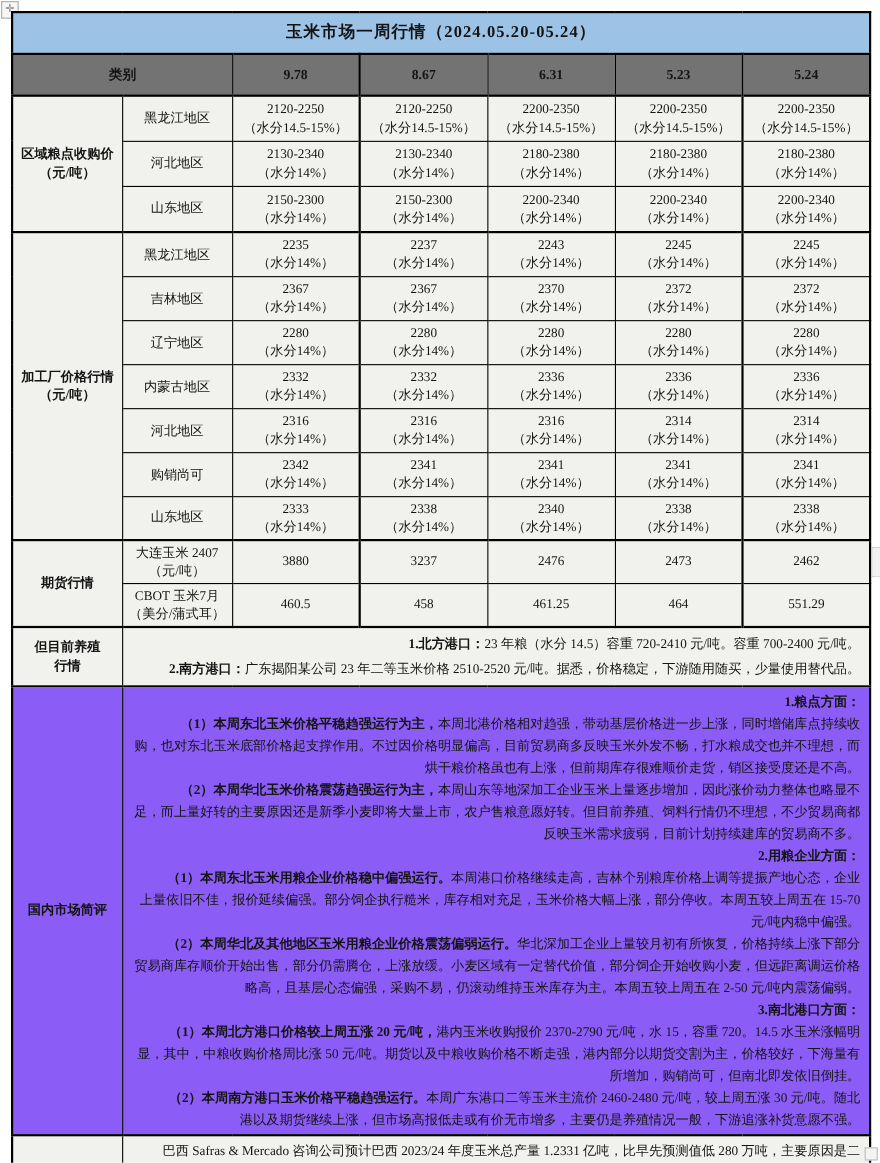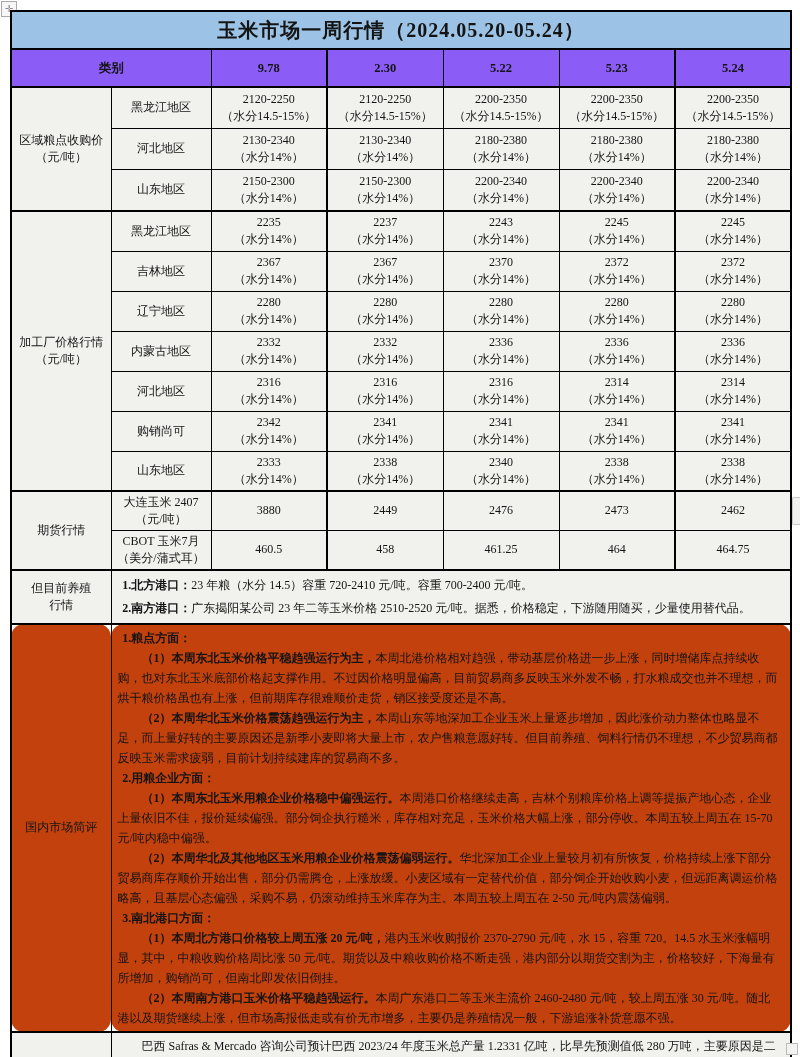--- a/index.html
+++ b/index.html
@@ -18,30 +18,30 @@
     text-align:center;vertical-align:middle;
     font-size:12px;line-height:17px;
     padding:2px 3px;
     background:#F1F1EE;
     white-space:pre-line;
     overflow:hidden;
   }
   tr.sep td{border-top-width:2px;}
   td.vr{border-right-width:2px;}
   td.title-cell{
-    background:#9CC3E5;font-weight:bold;font-size:20px;letter-spacing:1px;
-  }
-  tr.hdr td{background:#8b5cf6;font-weight:bold;font-size:12.5px;text-align:center;}
-  td.lbl{font-weight:normal;}
+    background:#9CC3E5;font-weight:bold;font-size:15px;letter-spacing:1px;
+  }
+  tr.hdr td{background:#737373;font-weight:bold;font-size:12.5px;text-align:center;}
+  td.lbl{font-weight:bold;}
   td.txt{
-    text-align:left;vertical-align:middle;padding:3px 8px 3px 6px;
+    text-align:right;vertical-align:middle;padding:3px 8px 3px 6px;
     white-space:normal;
   }
   td.txt p{margin:0;}
-  td.review-cell{background:#c2410c;vertical-align:top;border-radius:13px;}
+  td.review-cell{background:#8b5cf6;vertical-align:top;}
   td.review-cell p{line-height:20px;text-indent:2em;}
   td.review-cell p.head{text-indent:0.4em;}
   td.ports-cell p{line-height:23px;text-indent:0.4em;}
   td.news-cell p{line-height:20px;text-indent:2em;}
   
   .move-handle{
     position:absolute;left:1px;top:1px;width:14px;height:14px;
     border:1px solid #aaa;background:#f7f7f7;color:#888;
     font-size:10px;line-height:13px;text-align:center;
     font-family:"DejaVu Sans",sans-serif;
@@ -72,22 +72,22 @@
   </colgroup>
 
   <tbody>
       <tr style="height:38px">
     <td colspan="7" class="title-cell">玉米市场一周行情（2024.05.20-05.24）</td>
   </tr>
 
   <tr class="hdr sep" style="height:38px">
     <td colspan="2">类别</td>
     <td class="vr">9.78</td>
-    <td>2.30</td>
-    <td>5.22</td>
+    <td>8.67</td>
+    <td>6.31</td>
     <td class="vr">5.23</td>
     <td>5.24</td>
   </tr>
 
   <tr class="sep" style="height:41px">
     <td rowspan="3" class="lbl">区域粮点收购价
 （元/吨）</td>
     <td>黑龙江地区</td>
     <td class="vr">2120-2250
 （水分14.5-15%）</td>
@@ -219,33 +219,33 @@
 （水分14%）</td>
     <td>2338
 （水分14%）</td>
   </tr>
 
   <tr class="sep" style="height:38px">
     <td rowspan="2" class="lbl">期货行情</td>
     <td>大连玉米 2407
 （元/吨）</td>
     <td class="vr">3880</td>
-    <td>2449</td>
+    <td>3237</td>
     <td>2476</td>
     <td class="vr">2473</td>
     <td>2462</td>
   </tr>
   <tr style="height:38px">
     <td>CBOT 玉米7月
 （美分/蒲式耳）</td>
     <td class="vr">460.5</td>
     <td>458</td>
     <td>461.25</td>
     <td class="vr">464</td>
-    <td>464.75</td>
+    <td>551.29</td>
   </tr>
 
   <tr class="sep" style="height:52px">
     <td class="lbl">但目前养殖
 行情</td>
     <td colspan="6" class="txt ports-cell">
       <p><b>1.北方港口：</b><span>23 年粮（水分 14.5）容重 720-2410 元/吨。容重 700-2400 元/吨。</span></p>
       <p><b>2.南方港口：</b><span>广东揭阳某公司 23 年二等玉米价格 2510-2520 元/吨。据悉，价格稳定，下游随用随买，少量使用替代品。</span></p>
     </td>
   </tr>

